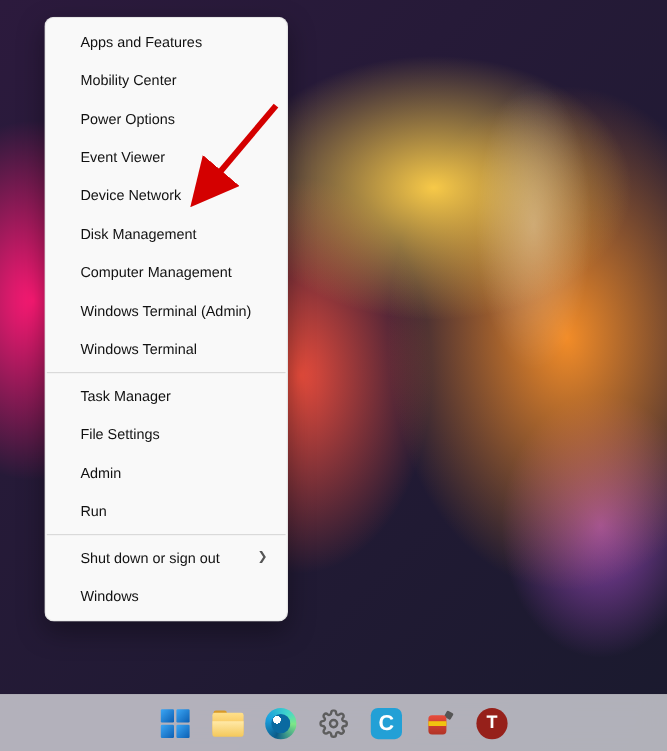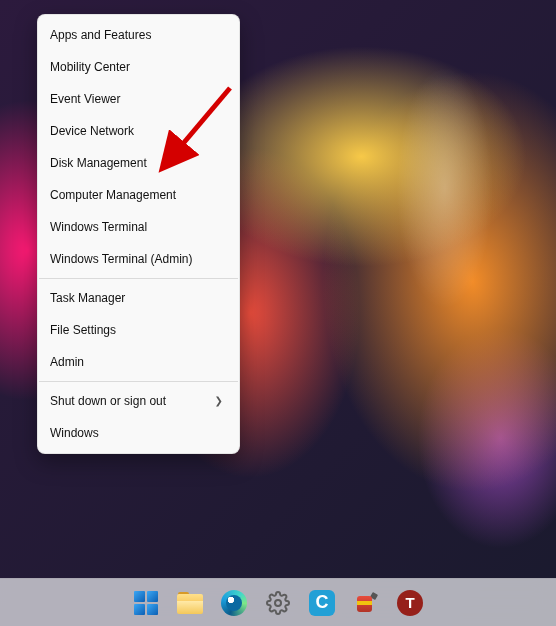--- a/index.html
+++ b/index.html
@@ -43,21 +43,21 @@
       width: 203px;
       background: #f9f9f9;
       border-radius: 8px;
       border: 1px solid rgba(0,0,0,0.08);
       box-shadow: 0 8px 22px rgba(0,0,0,0.35);
       padding: 4px 0;
       font-size: 12px;
       color: #111;
     }
     .menu-item {
-      padding: 8px 16px 8px 12px;
+      padding: 8px 16px 8px 29px;
       cursor: default;
       display: flex;
       align-items: center;
       justify-content: space-between;
       line-height: 16px;
     }
     .menu-sep {
       height: 1px;
       background: rgba(0,0,0,0.12);
       margin: 3px 1px;
@@ -170,48 +170,54 @@
 
 <div class="context-menu">
 
   <div class="menu-item">
     <span>Apps and Features</span>
   </div>
   <div class="menu-item">
     <span>Mobility Center</span>
   </div>
   <div class="menu-item">
+    <span>Power Options</span>
+  </div>
+  <div class="menu-item">
     <span>Event Viewer</span>
   </div>
   <div class="menu-item">
     <span>Device Network</span>
   </div>
   <div class="menu-item">
     <span>Disk Management</span>
   </div>
   <div class="menu-item">
     <span>Computer Management</span>
   </div>
   <div class="menu-item">
+    <span>Windows Terminal (Admin)</span>
+  </div>
+  <div class="menu-item">
     <span>Windows Terminal</span>
   </div>
-  <div class="menu-item">
-    <span>Windows Terminal (Admin)</span>
-  </div>
 
   <div class="menu-sep"></div>
 
   <div class="menu-item">
     <span>Task Manager</span>
   </div>
   <div class="menu-item">
     <span>File Settings</span>
   </div>
   <div class="menu-item">
     <span>Admin</span>
+  </div>
+  <div class="menu-item">
+    <span>Run</span>
   </div>
 
   <div class="menu-sep"></div>
 
   <div class="menu-item">
     <span>Shut down or sign out</span>
     <span class="submenu-arrow">❯</span>
   </div>
   <div class="menu-item">
     <span>Windows</span>

